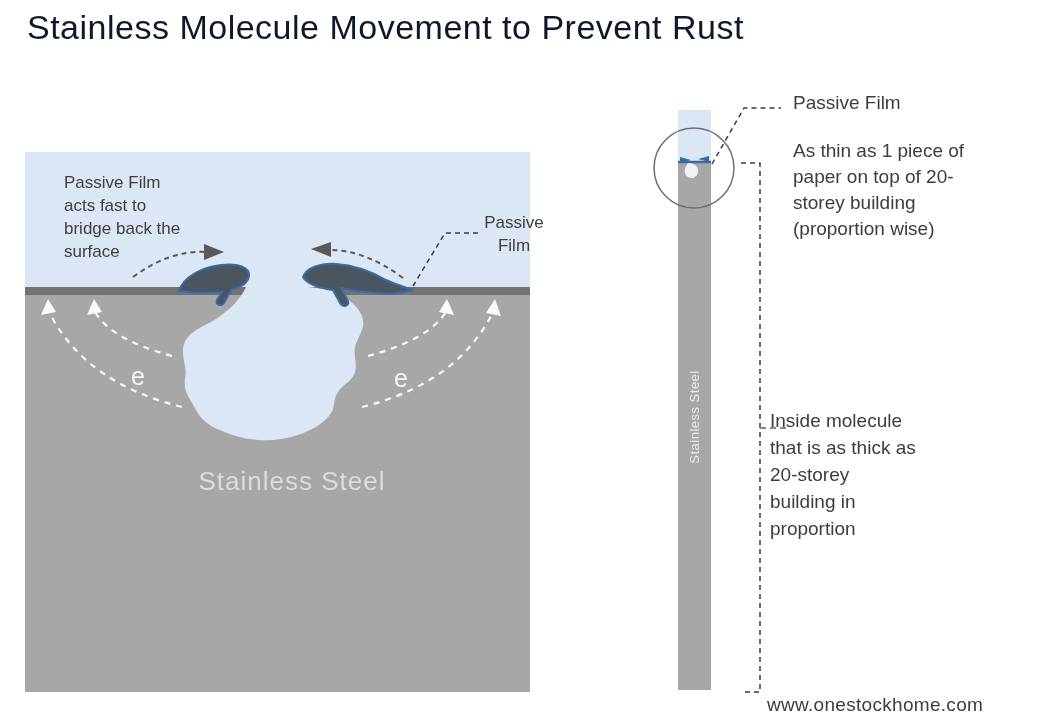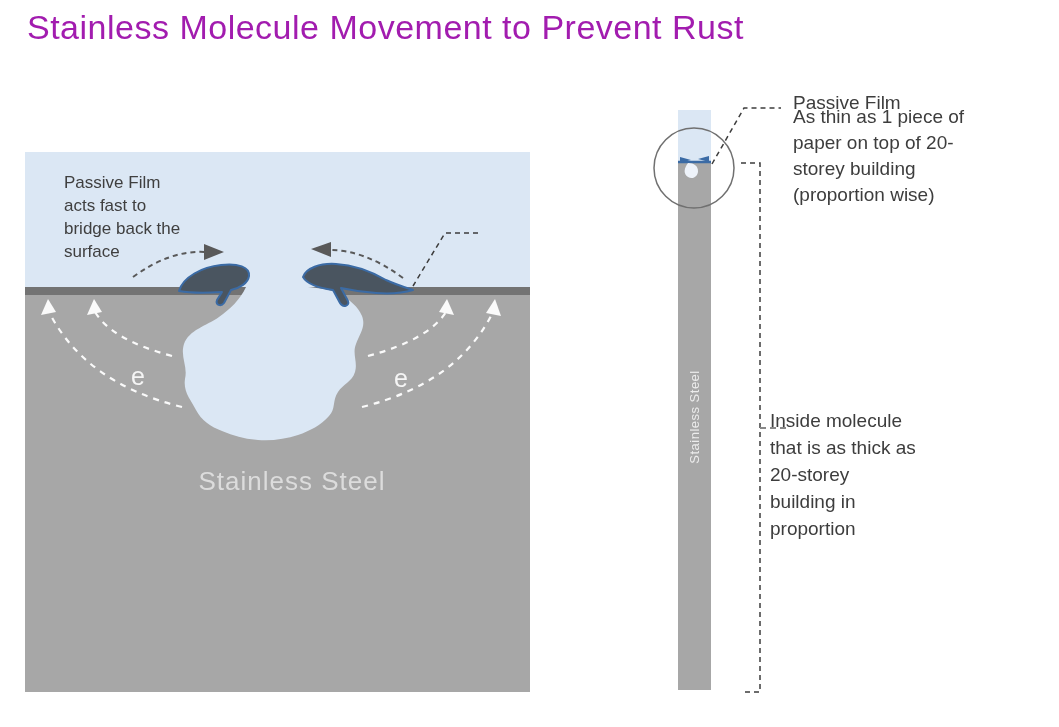--- a/index.html
+++ b/index.html
@@ -1,33 +1,33 @@
 <!DOCTYPE html>
 <html><head>
 <meta charset="utf-8">
 <style>
   html,body{margin:0;padding:0;background:#ffffff;}
   body{width:1059px;height:727px;position:relative;overflow:hidden;
        font-family:"Liberation Sans", sans-serif;color:#3d3d3d;}
   #stage{position:absolute;inset:0;width:1059px;height:727px;}
   svg{position:absolute;left:0;top:0;}
   .txt{position:absolute;white-space:pre-line;}
-  .title{left:27px;top:8px;font-size:34px;font-weight:300;letter-spacing:.5px;color:#a21caf;}
+  .title{left:27px;top:8px;font-size:34px;font-weight:300;letter-spacing:.5px;color:#0f172a;}
   .caption-bridge{left:64px;top:171px;font-size:17px;line-height:23px;color:#3f3f3f;}
   .pf-label{left:468px;top:211px;width:92px;text-align:center;font-size:17px;line-height:23px;color:#3f3f3f;}
   .e-label{font-size:25px;color:#f5f5f5;font-weight:300;}
   .e-left{left:131px;top:362px;}
   .e-right{left:394px;top:364px;}
   .steel-label{left:177px;top:466px;width:230px;text-align:center;font-size:26px;
                color:#dcdcdc;letter-spacing:1px;font-weight:300;}
   .bar-label{left:634px;top:406px;width:120px;height:22px;display:flex;align-items:center;
              justify-content:center;transform:rotate(-90deg);font-size:13px;color:#ececec;
              letter-spacing:.5px;white-space:nowrap;}
   .film-title{left:793px;top:92px;font-size:19px;}
-  .film-note{left:793px;top:104px;width:240px;font-size:19px;line-height:26px;}
+  .film-note{left:793px;top:138px;width:240px;font-size:19px;line-height:26px;}
   .molecule-note{left:770px;top:407px;width:220px;font-size:19px;line-height:27px;}
   .footer{left:767px;top:694px;font-size:19px;letter-spacing:.3px;}
 </style>
 </head>
 <body>
 
 <div id="stage">
 
   <svg width="1059" height="727" viewBox="0 0 1059 727">
 
@@ -96,20 +96,22 @@
     </g>
   </svg>
 
   <div class="txt title">Stainless Molecule Movement to Prevent Rust</div>
 
   <div class="txt caption-bridge">Passive Film
 acts fast to
 bridge back the
 surface</div>
 
+  <div class="txt pf-label">Passive
+Film</div>
 
   <div class="txt e-label e-left">e</div>
 
   <div class="txt e-label e-right">e</div>
 
   <div class="txt steel-label">Stainless Steel</div>
 
   <div class="txt bar-label">Stainless Steel</div>
 
   <div class="txt film-title">Passive Film</div>
@@ -118,13 +120,14 @@
 paper on top of 20-
 storey building
 (proportion wise)</div>
 
   <div class="txt molecule-note">Inside molecule
 that is as thick as
 20-storey
 building in
 proportion</div>
 
+  <div class="txt footer">www.onestockhome.com</div>
 </div>
 
 </body></html>

